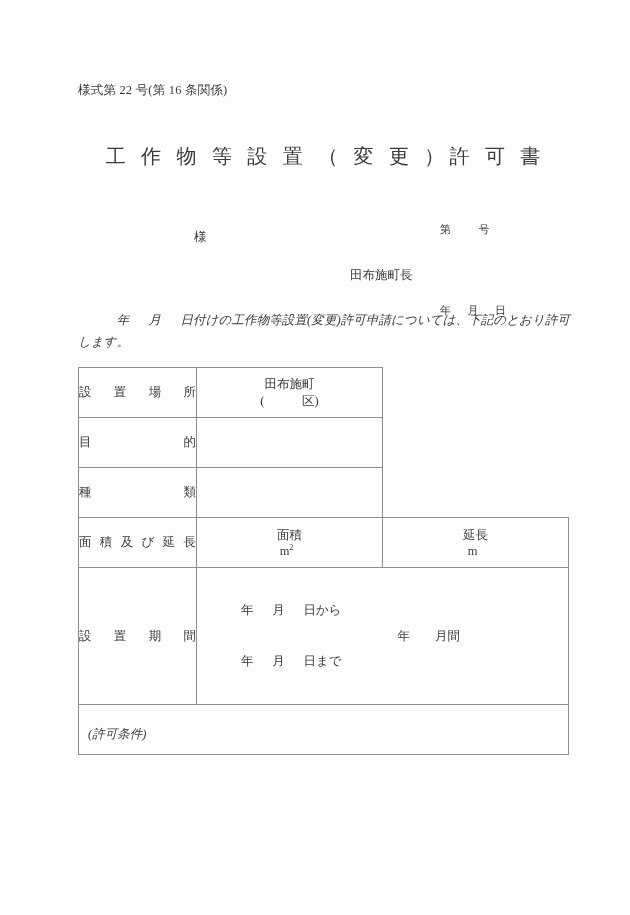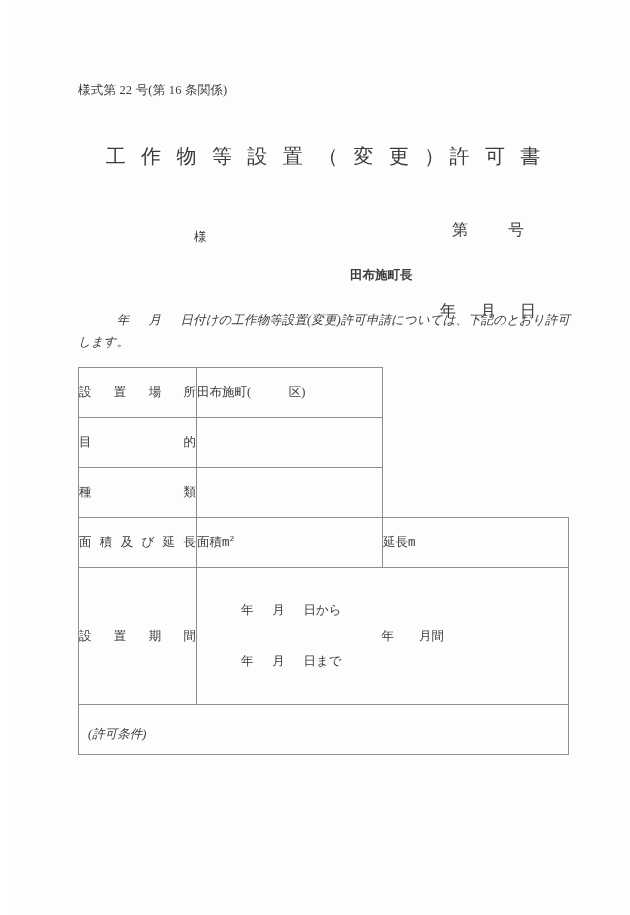--- a/index.html
+++ b/index.html
@@ -46,41 +46,39 @@
     text-indent: 5.2px;
     white-space: nowrap;
     margin-top: 24px;
   }
 
   
   .ref-block {
     position: absolute;
     left: 432px;
     top: 162px;
-    font-size: 16px;
+    font-size: 11px;
     line-height: 27px;
     white-space: pre;
-    text-align: center;
   }
 
   
   .addressee {
     position: absolute;
     left: 186px;
     top: 229px;
     font-size: 12.5px;
     white-space: nowrap;
   }
   .issuer {
     position: absolute;
     left: 342px;
     top: 267px;
     font-size: 12.5px;
     white-space: nowrap;
-    font-weight: bold;
   }
 
   
   .body-text {
     position: absolute;
     left: 70px;
     top: 309px;
     width: 492px;
     font-size: 12.5px;
     line-height: 22px;
@@ -119,47 +117,49 @@
   }
   .lbl-spread > span { display: inline-block; }
 
   .val {
     padding: 0 9px;
     position: relative;
   }
   .val-inner {
     display: flex;
     align-items: center;
+    justify-content: space-between;
     width: 100%;
     white-space: pre;
+    flex-direction: column;
   }
 
   .cell-area { width: 186px; }
 
-  .unit { padding-right: 6px; font-family: Liberation Mono, monospace; }
+  .unit { padding-right: 6px; }
   .unit sup {
     font-size: 8px;
     vertical-align: super;
     line-height: 0;
   }
 
   
   .period-row td { height: 52px; }
   .period-wrap {
     display: flex;
     align-items: center;
     width: 100%;
     white-space: pre;
   }
   .period-dates {
     margin-left: 44px;
     line-height: 17px;
   }
   .period-total {
-    margin-left: 40px;
+    margin-left: 56px;
   }
 
   
   .cond-cell {
     height: 192px;
     vertical-align: top;
   }
   .cond-label {
     padding: 9px 0 0 9px;
     white-space: nowrap;

